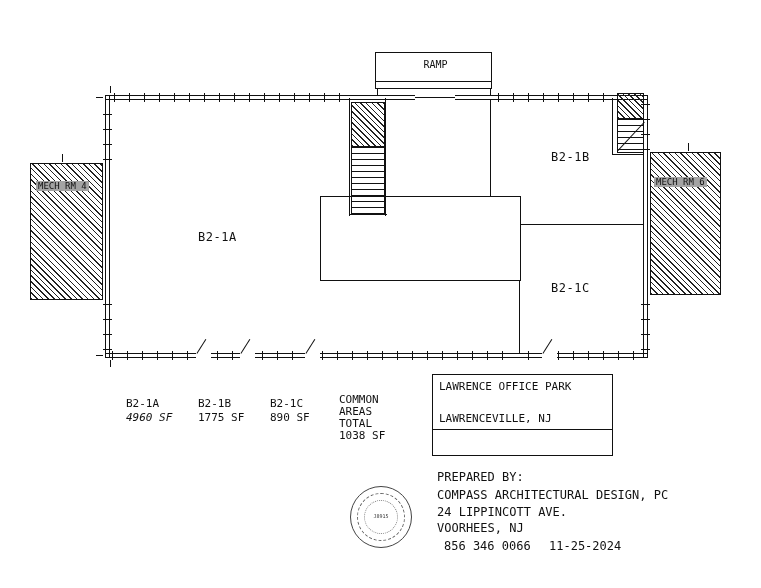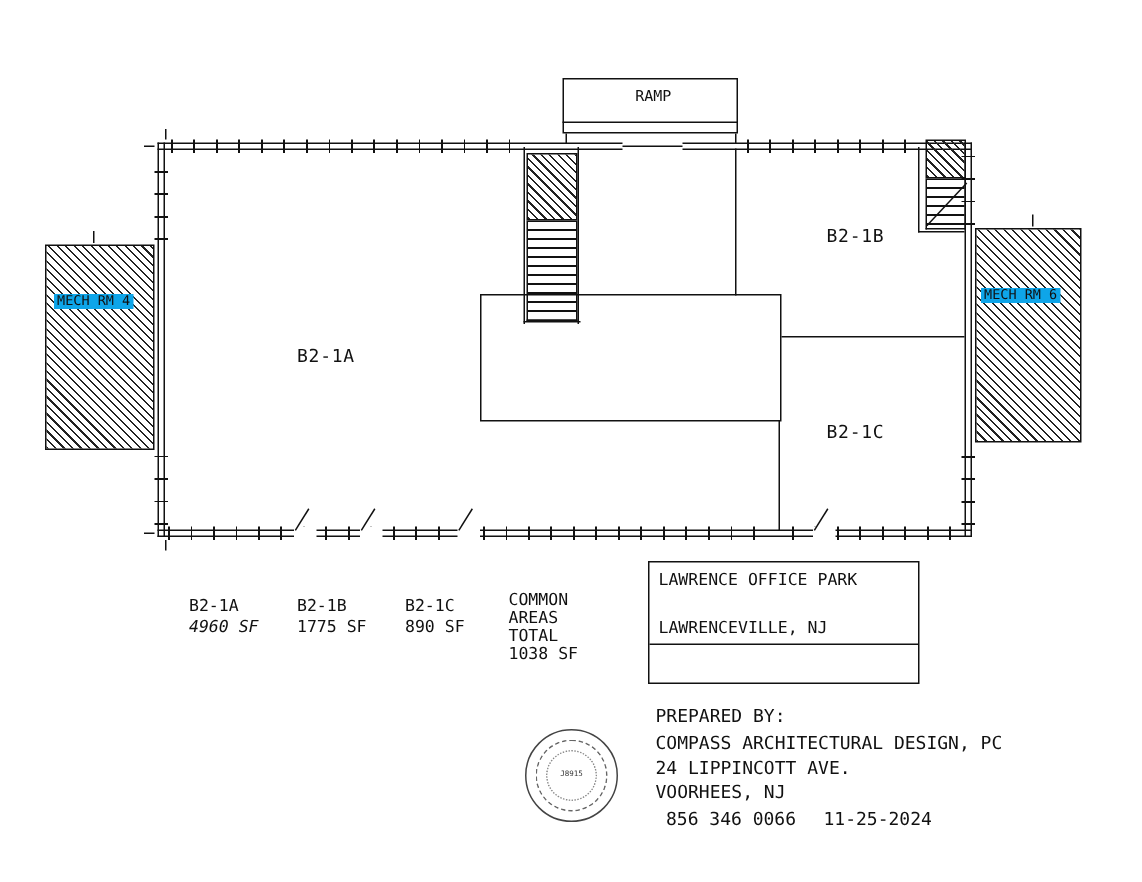--- a/index.html
+++ b/index.html
@@ -20,21 +20,21 @@
   
   .hatch { position:absolute; background:repeating-linear-gradient(45deg,#222 0 1px,transparent 1px 4px); border:1.2px solid #111; }
   
   .treads { position:absolute; background:repeating-linear-gradient(180deg,#111 0 1.2px,transparent 1.2px 6px);
             border-left:1.2px solid #111; border-right:1.2px solid #111; border-bottom:1.2px solid #111; }
   .gap { position:absolute; background:#fff; }
   .diag { position:absolute; height:1.3px; background:#111; transform-origin:left center; }
   .t { position:absolute; white-space:pre; }
   .lbl { font-size:12px; letter-spacing:0.5px; }
   .small { font-size:9px; }
-  .chip { background:#0ea5e9; padding:0 2px;margin-top:15px; }
+  .chip { background:#a3a3a3; padding:0 2px; }
   .note { font-size:11px; }
   .big  { font-size:12px; }
   .tb   { font-size:11px; }
   .box  { position:absolute; border:1.6px solid #111; background:#fff; }
   .ring { position:absolute; border-radius:50%; }
 </style>
 </head>
 <body>
 
 <div class="sheet">

